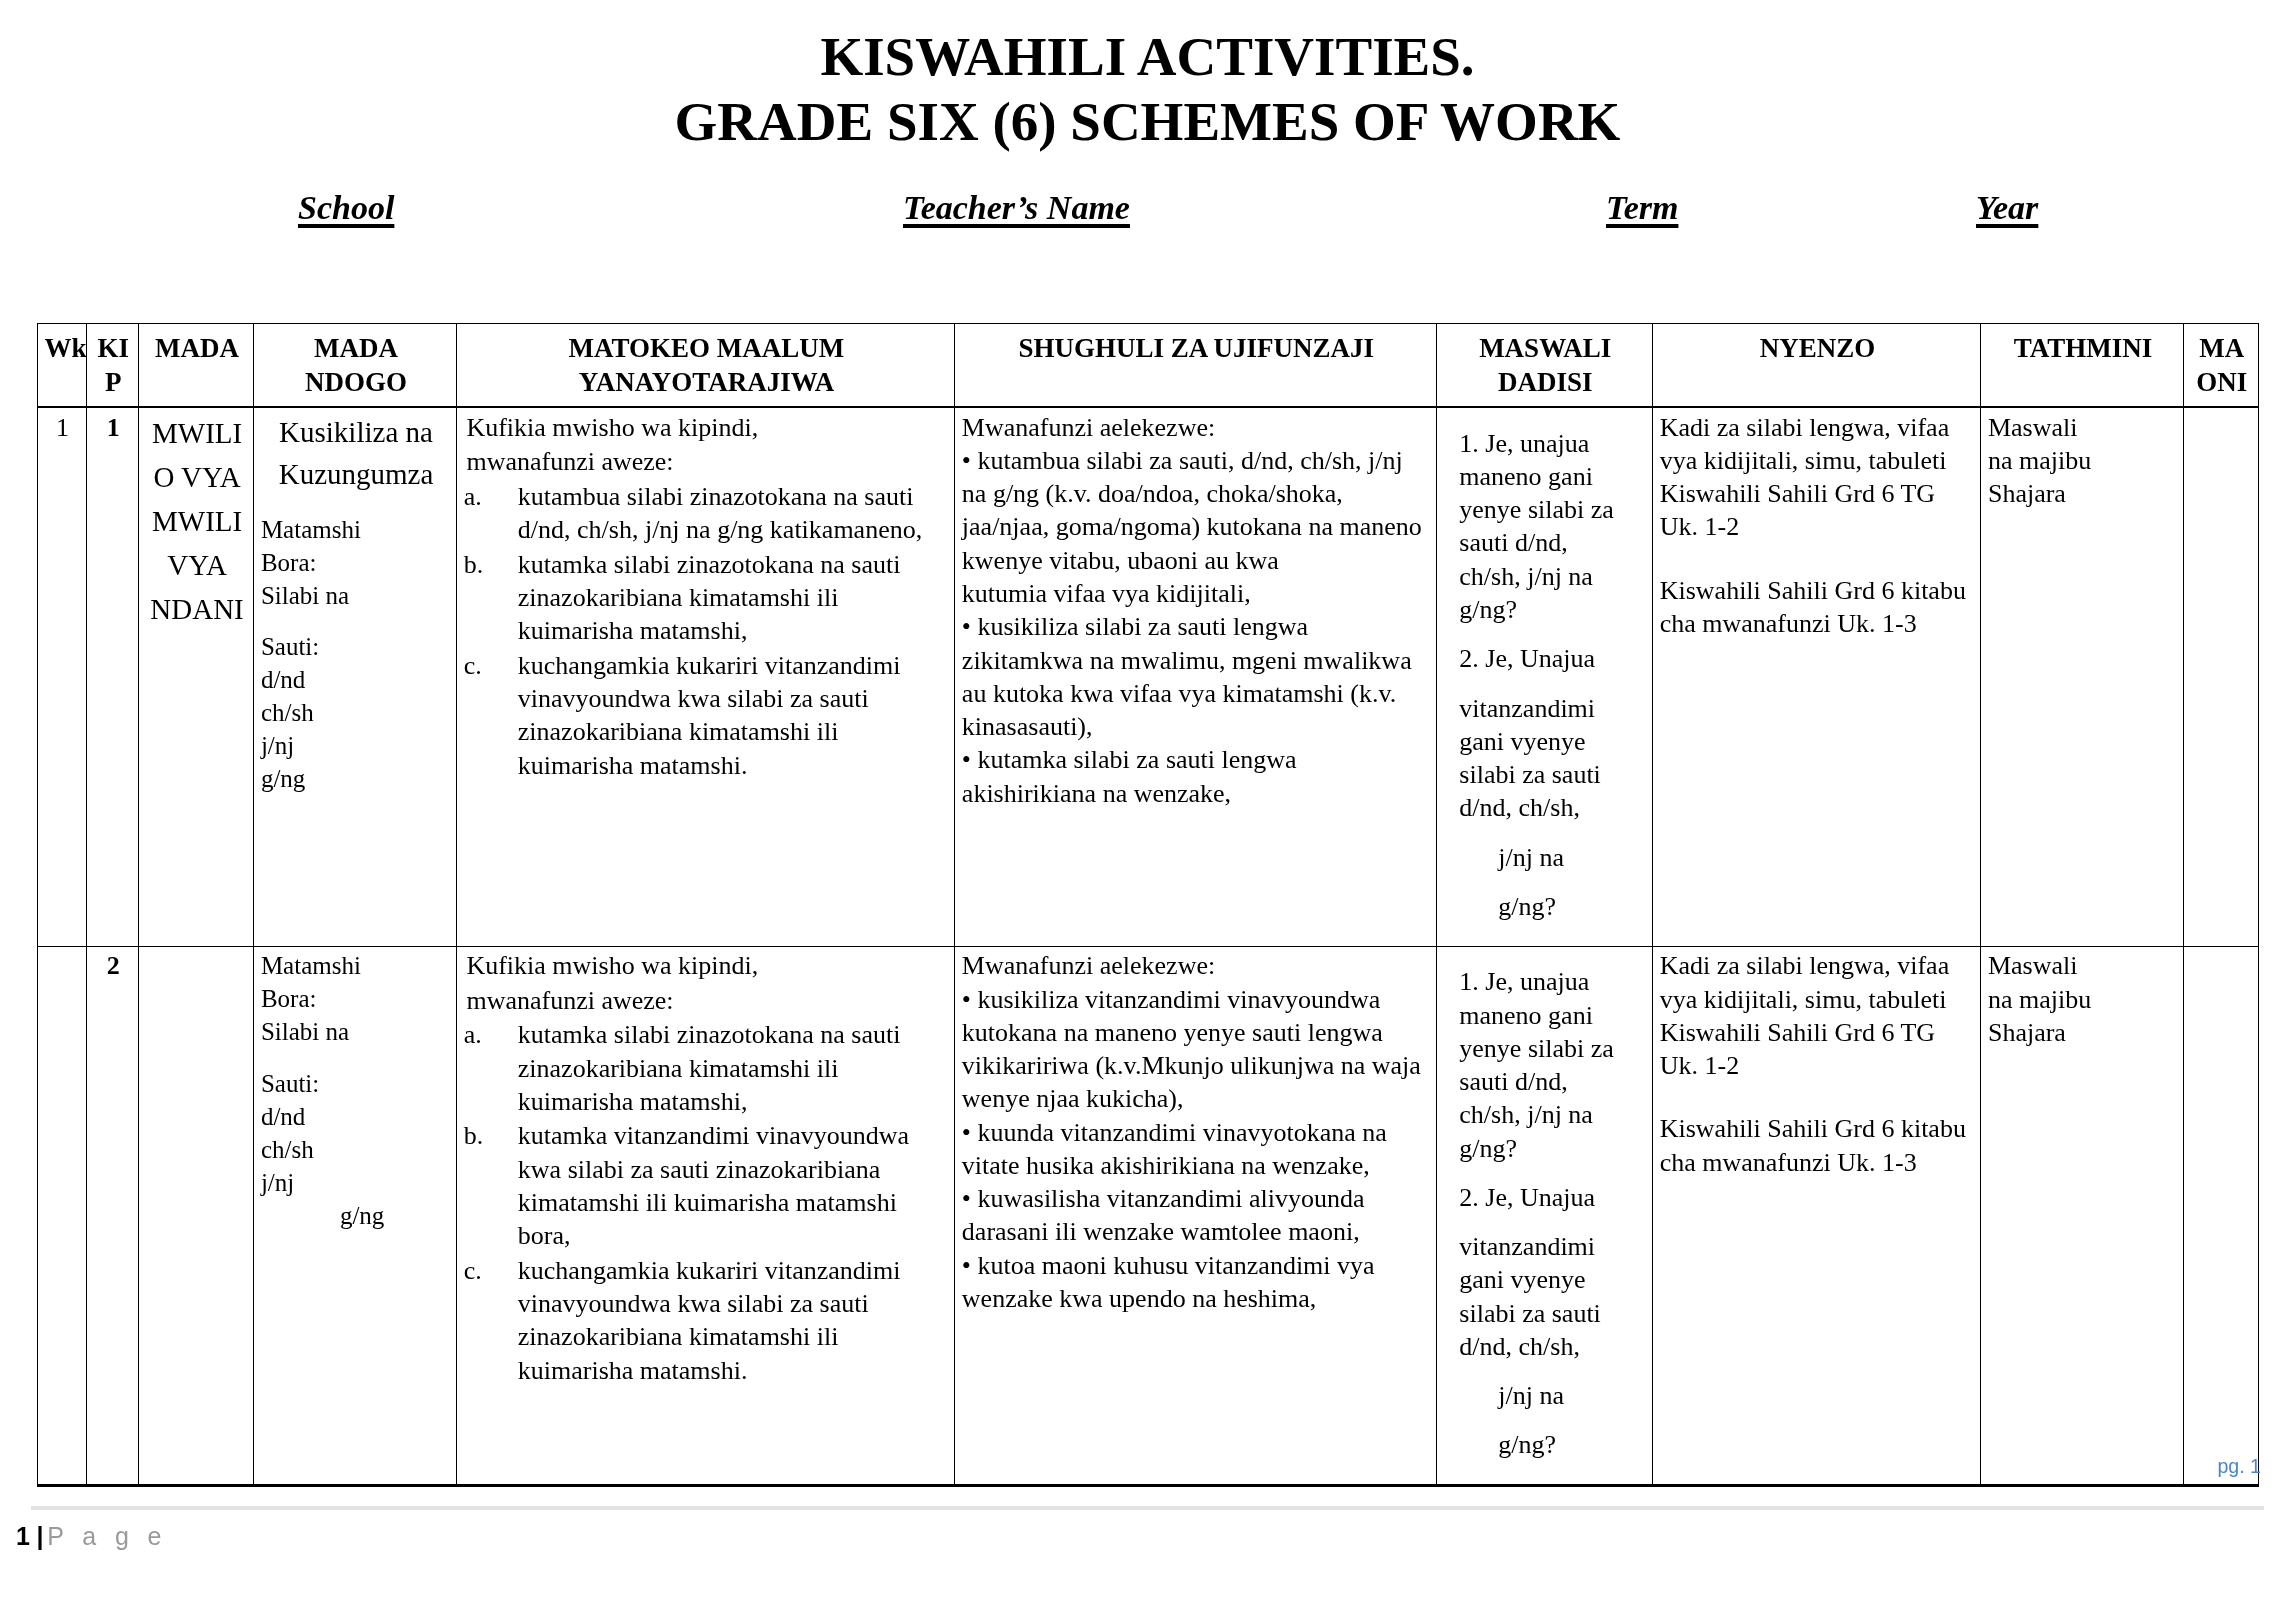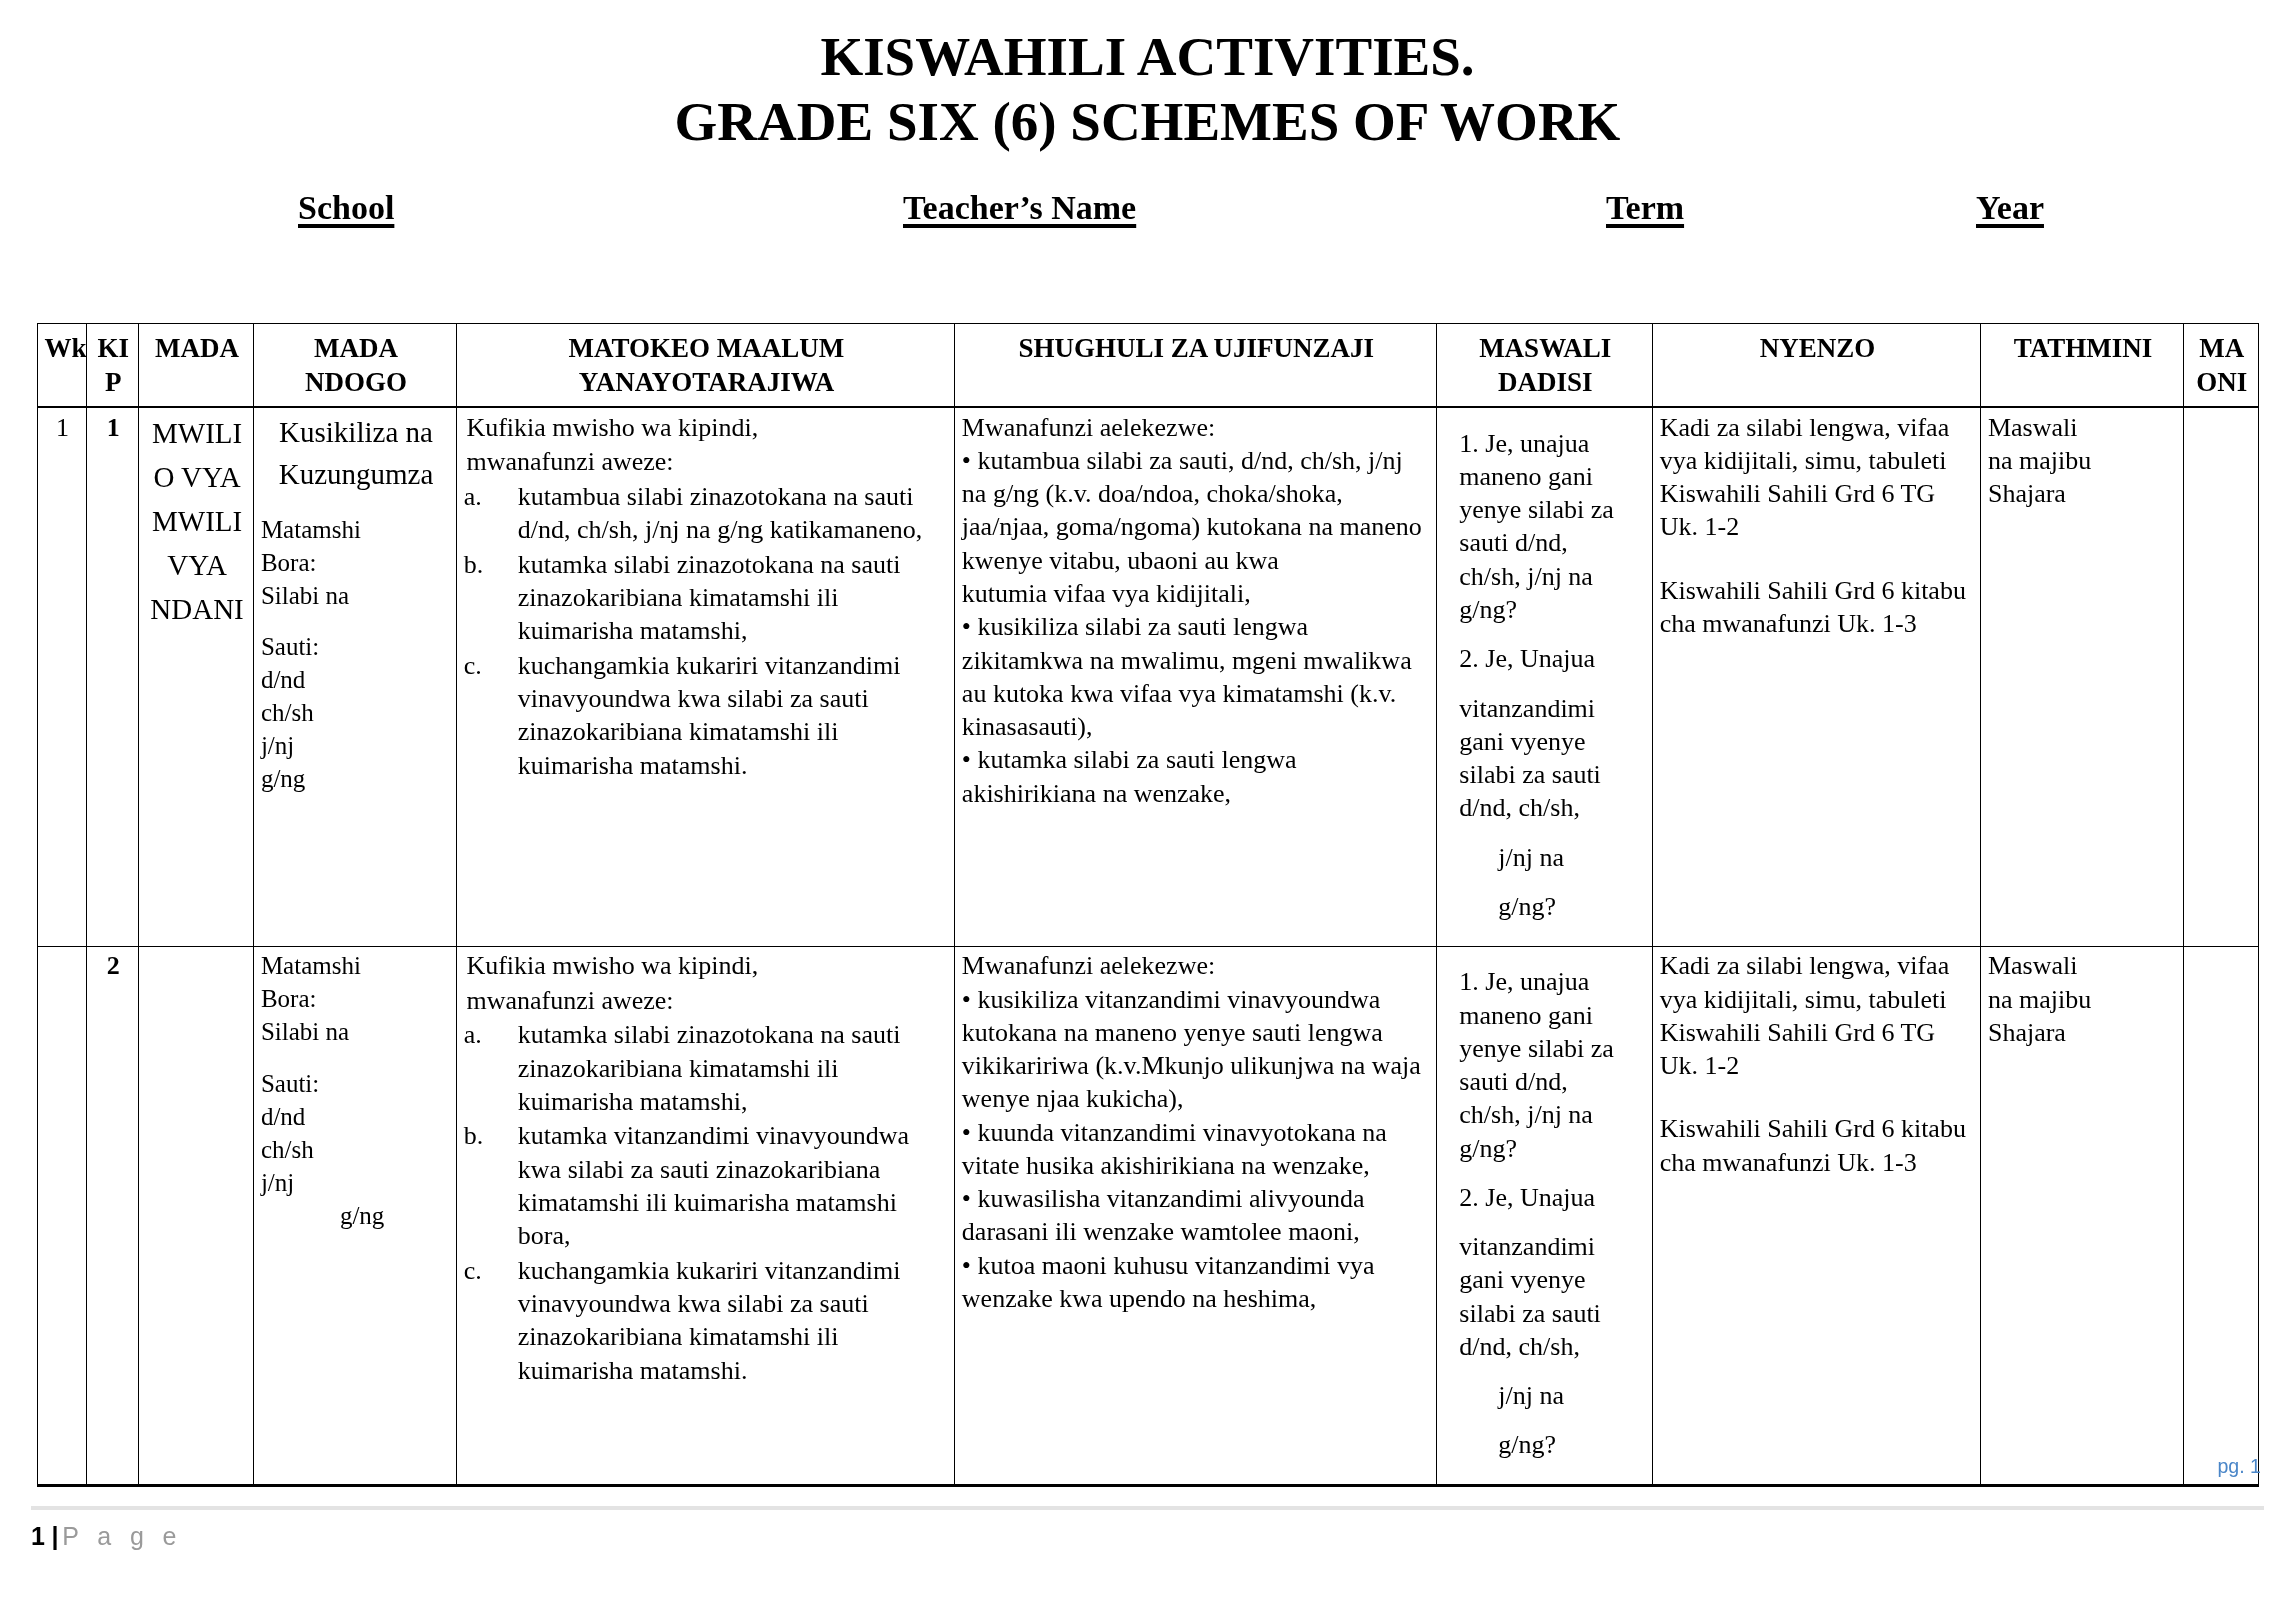--- a/index.html
+++ b/index.html
@@ -35,20 +35,21 @@
     line-height: 1.18;
     letter-spacing: 0px;
     margin: 0;
   }
 
   
   .label-row {
     position: relative;
     height: 60px;
     margin-top: 34px;
+    font-style: italic;
   }
   .field-label {
     position: absolute;
     font-family: "Liberation Serif", serif;
     font-weight: bold;
     font-size: 34px;
     text-decoration: underline;
     text-underline-offset: 5.2px;
     text-decoration-thickness: 3.9px;
     white-space: nowrap;
@@ -195,21 +196,21 @@
   .footer-rule {
     position: absolute;
     left: 31px;
     top: 1506px;
     width: 2233px;
     height: 3.9px;
     background: #e3e3e3;
   }
   .footer-text {
     position: absolute;
-    left: 31px;
+    left: 16px;
     top: 1522px;
     font-family: "Liberation Sans", sans-serif;
     font-size: 25px;
     white-space: nowrap;
   }
   .footer-text .pg-num {
     font-weight: bold;
     color: #000;
   }
   .footer-text .pg-bar {

